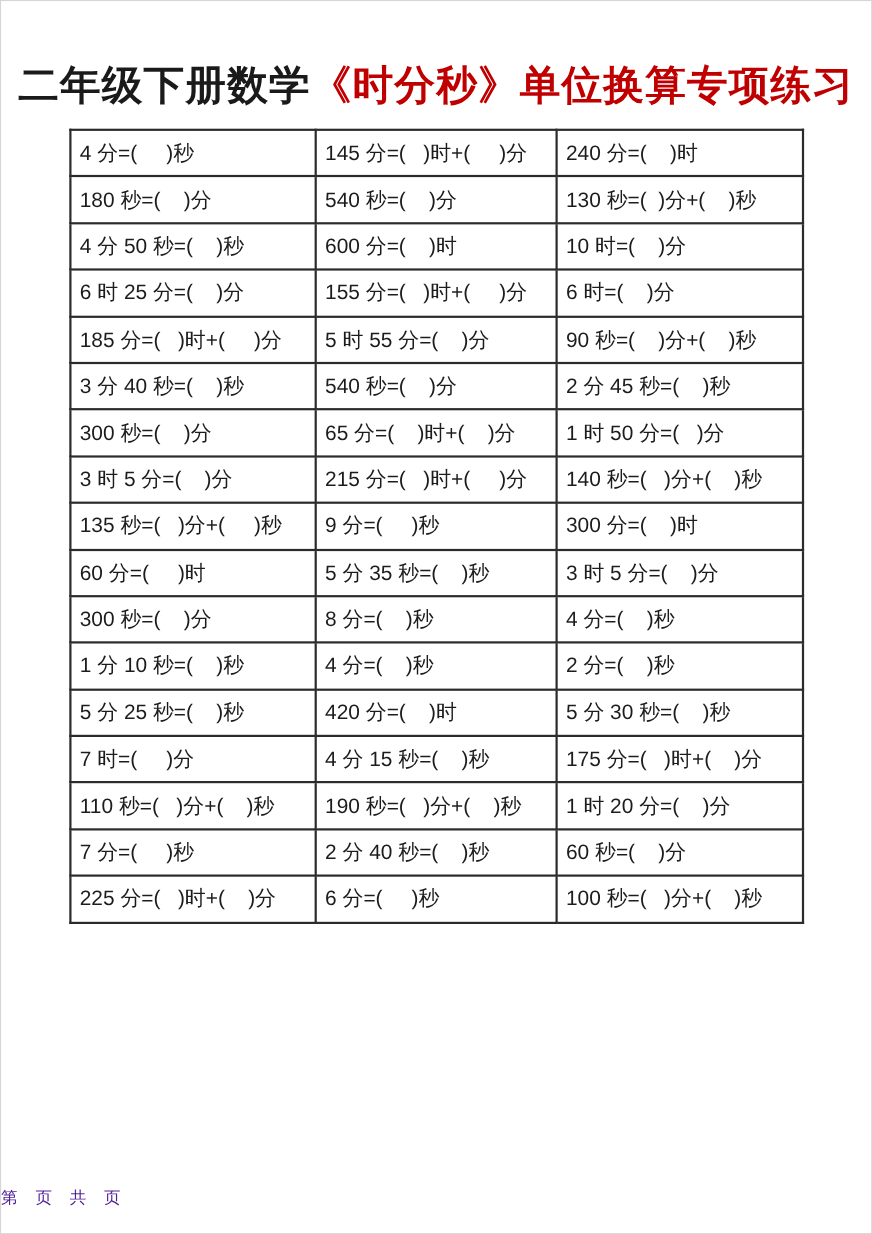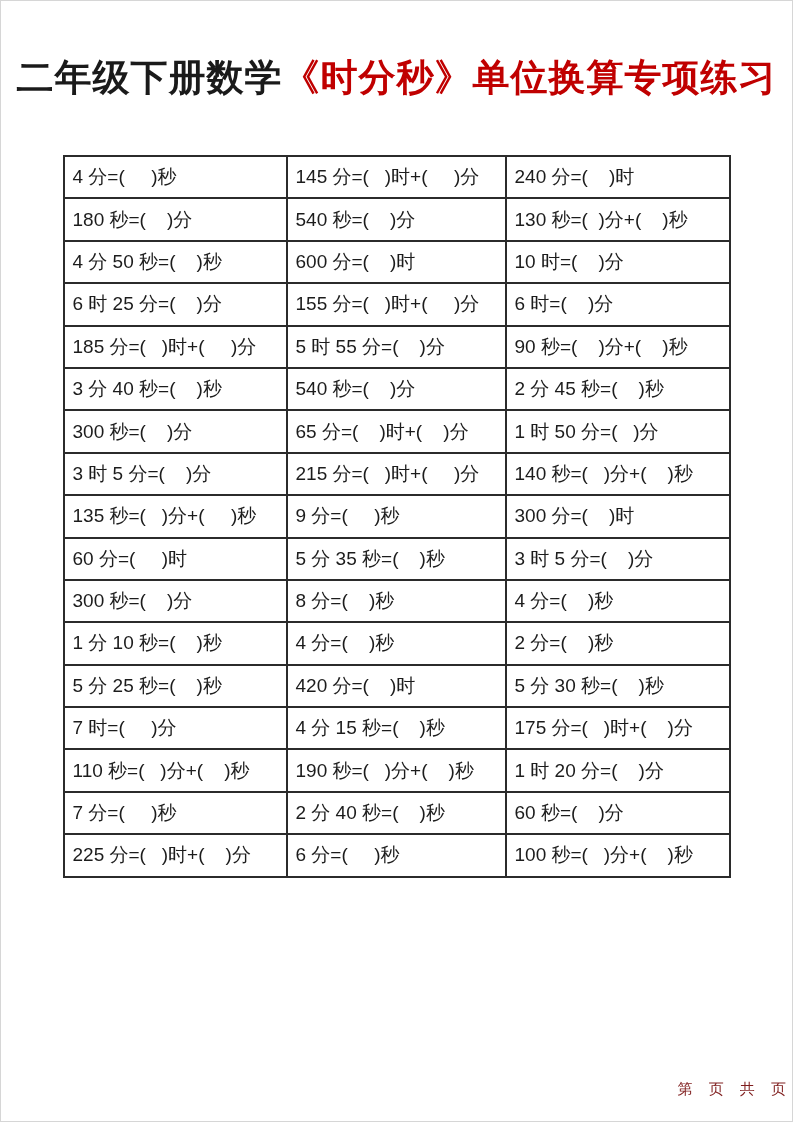--- a/index.html
+++ b/index.html
@@ -28,45 +28,45 @@
     font-family: Liberation Sans, sans-serif;
     white-space: nowrap;
   }
   .title .red {
     color: #c00000;
   }
   table.grid {
     border-collapse: collapse;
     table-layout: fixed;
     width: 666px;
-    margin: 52px auto 0 auto;
+    margin: 14px auto 0 auto;
   }
   table.grid col.c1 { width: 223px; }
   table.grid col.c2 { width: 219px; }
   table.grid col.c3 { width: 224px; }
   table.grid td {
     border: 2px solid #2b2b2b;
     height: 40.4px;
     padding: 0 2px 0 8px;
     font-size: 19px;
     color: #1c1c1c;
     white-space: pre;
     overflow: hidden;
     vertical-align: middle;
     font-family: "Liberation Sans", sans-serif;
   }
   .footer {
     position: absolute;
     left: 0;
     bottom: 22px;
     width: 100%;
-    text-align: right;
+    text-align: left;
     font-size: 15px;
     letter-spacing: 6px;
-    color: #7f1d1d;
+    color: #4c1d95;
     white-space: pre;
   }
 </style>
 </head>
 <body>
 
 <div class="page">
   <h1 class="title"><span>二年级下册数学</span><span class="red">《时分秒》单位换算专项练习</span></h1>
 
   <table class="grid">

